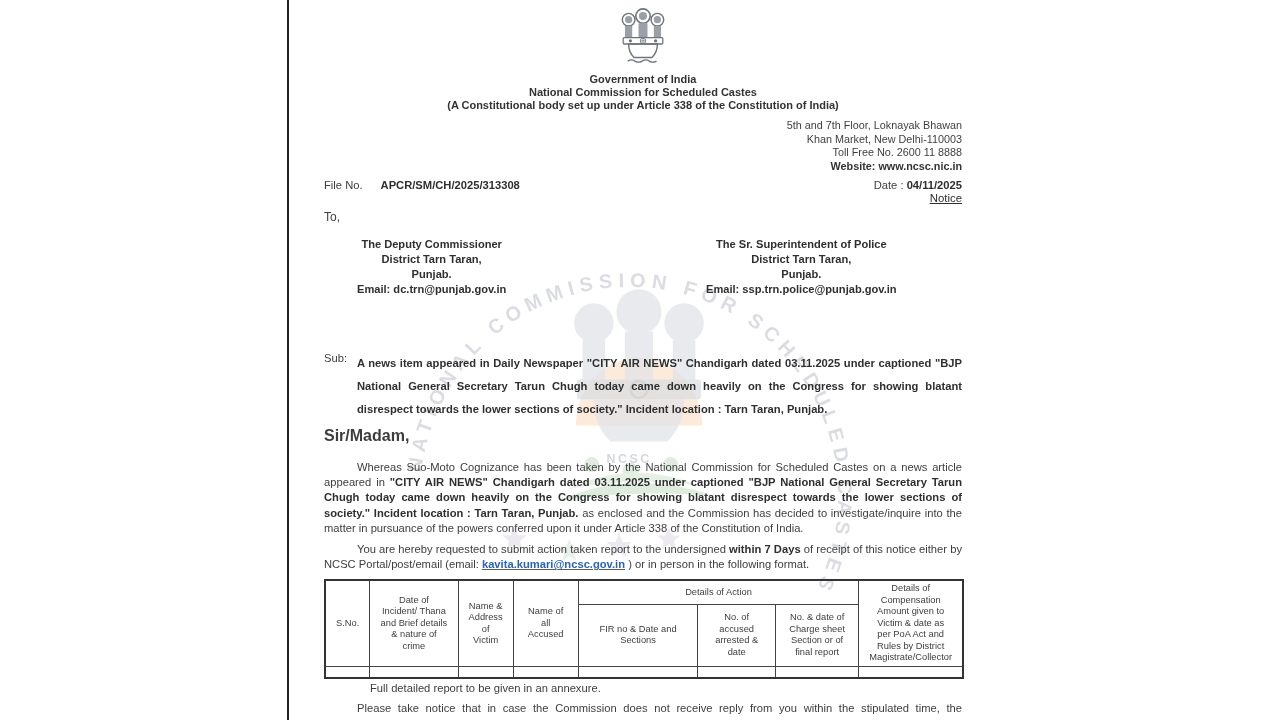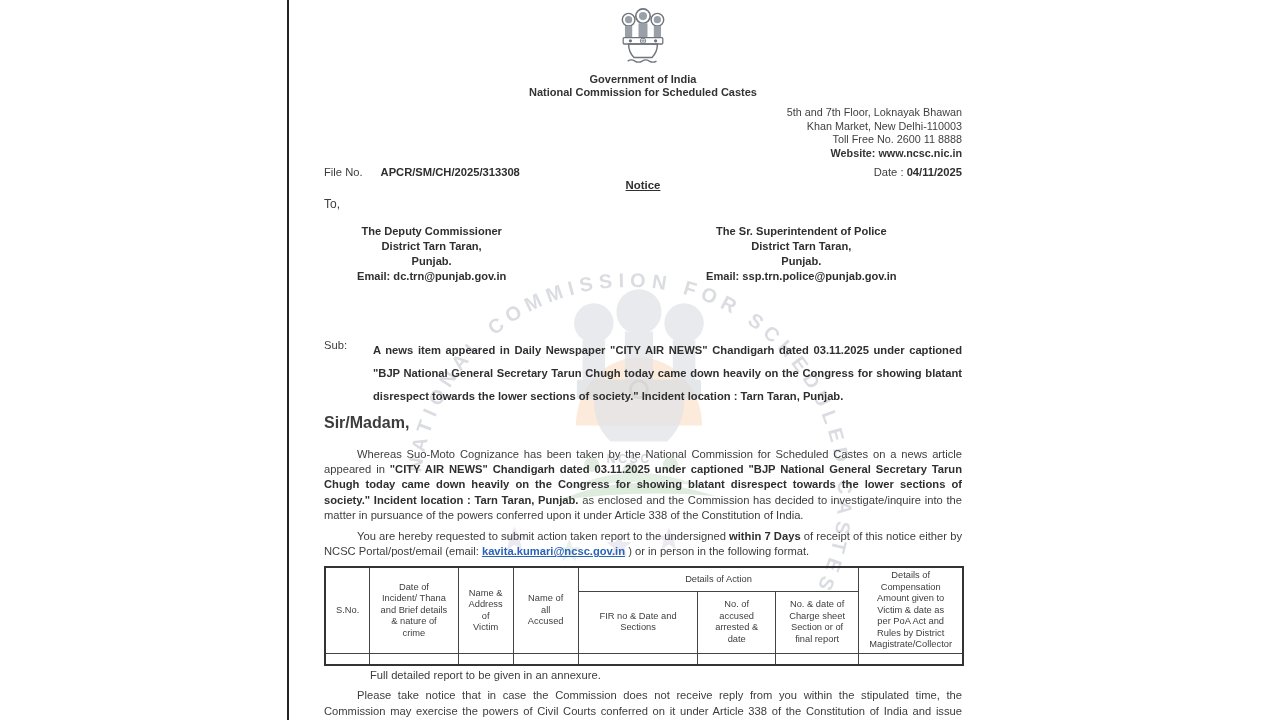--- a/index.html
+++ b/index.html
@@ -15,30 +15,30 @@
   .emblem-wrap { text-align:center; margin-top:7px; }
   .org-lines { text-align:center; margin-top:6px; }
   .org-line { font-size:11px; font-weight:bold; line-height:13px; color:#333; }
   .addr-block { text-align:right; margin-top:7px; }
   .addr-line { font-size:10.8px; line-height:13.5px; color:#3f3f3f; }
   .addr-line.bold { font-weight:bold; color:#333; }
 
   .file-row { display:flex; justify-content:space-between; margin-top:6px; font-size:11.2px; }
   .file-left { display:flex; gap:18px; }
   .file-no, .date-val { font-weight:bold; color:#2f2f2f; }
-  .notice-title { text-align:center; font-size:11.4px; font-weight:bold;
+  .notice-title { text-align:right; font-size:11.4px; font-weight:normal;
                   text-decoration:underline; margin-top:1px; color:#2f2f2f; }
   .to-label { font-size:12px; margin-top:6px; }
 
   .recipients { position:relative; height:64px; margin-top:13px; font-size:11.1px; }
   .recipient { position:absolute; top:0; font-weight:bold; color:#2f2f2f; line-height:15px;text-align:center; }
   .recipient.r0 { left:33px; }
   .recipient.r1 { left:382px; }
 
-  .sub-row { display:flex; margin-top:51px; font-size:11.2px;gap:16px; }
+  .sub-row { display:flex; margin-top:51px; font-size:11.2px; }
   .sub-label { width:33px; flex:none; }
   .sub-text { font-weight:bold; color:#2f2f2f; text-align:justify; line-height:23px; }
 
   .salutation { font-size:16px; margin-top:6px;font-weight:bold; }
 
   .para { font-size:11.2px; line-height:15.2px; text-align:justify;
           text-indent:33px; color:#3d3d3d; }
   .para b { color:#2f2f2f; }
   .p1 { margin-top:15px; }
   .p2 { margin-top:6px; }
@@ -124,20 +124,21 @@
         <circle cx="16" cy="37.5" r="1.8" fill="#6f747c"></circle>
         <circle cx="44" cy="37.5" r="1.8" fill="#6f747c"></circle>
         <path d="M14,41 C14,50 18,54 20,56 L40,56 C42,54 46,50 46,41 Z" fill="none" stroke="#6f747c" stroke-width="1.6"></path>
         <path d="M13,60 q4,-2.5 8,0 q4,2.5 8,0 q4,-2.5 8,0 q4,2.5 8,0" fill="none" stroke="#6f747c" stroke-width="1.4"></path>
       </svg>
     </div>
 
     <div class="org-lines">
       <div class="org-line">Government of India</div>
       <div class="org-line">National Commission for Scheduled Castes</div>
+      <div class="org-line">(A Constitutional body set up under Article 338 of the Constitution of India)</div>
     </div>
 
     <div class="addr-block">
       <div class="addr-line">5th and 7th Floor, Loknayak Bhawan</div>
       <div class="addr-line">Khan Market, New Delhi-110003</div>
       <div class="addr-line">Toll Free No. 2600 11 8888</div>
       <div class="addr-line bold">Website: www.ncsc.nic.in</div>
     </div>
 
     <div class="file-row">

